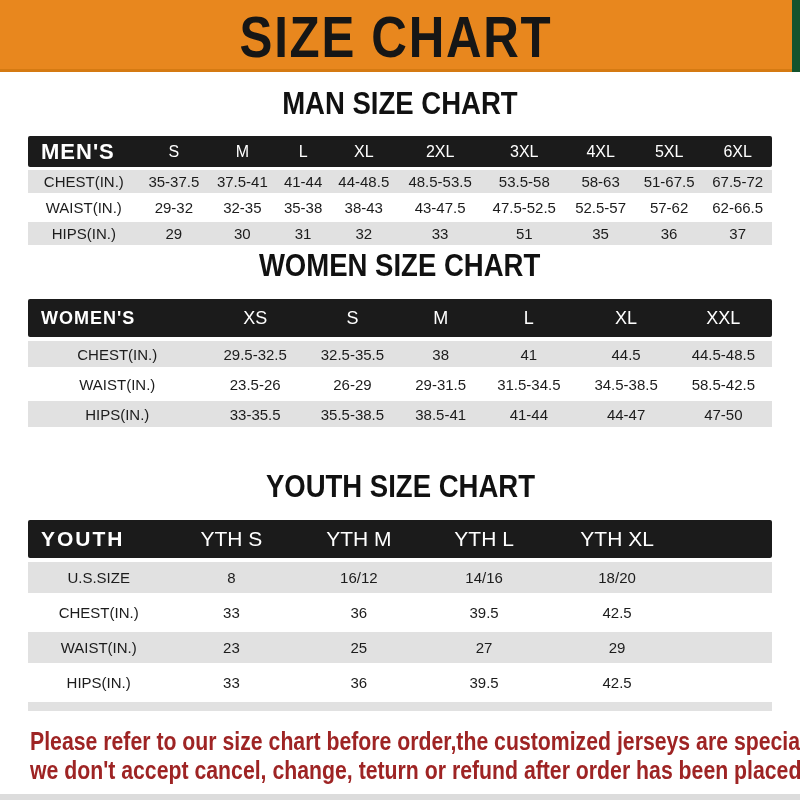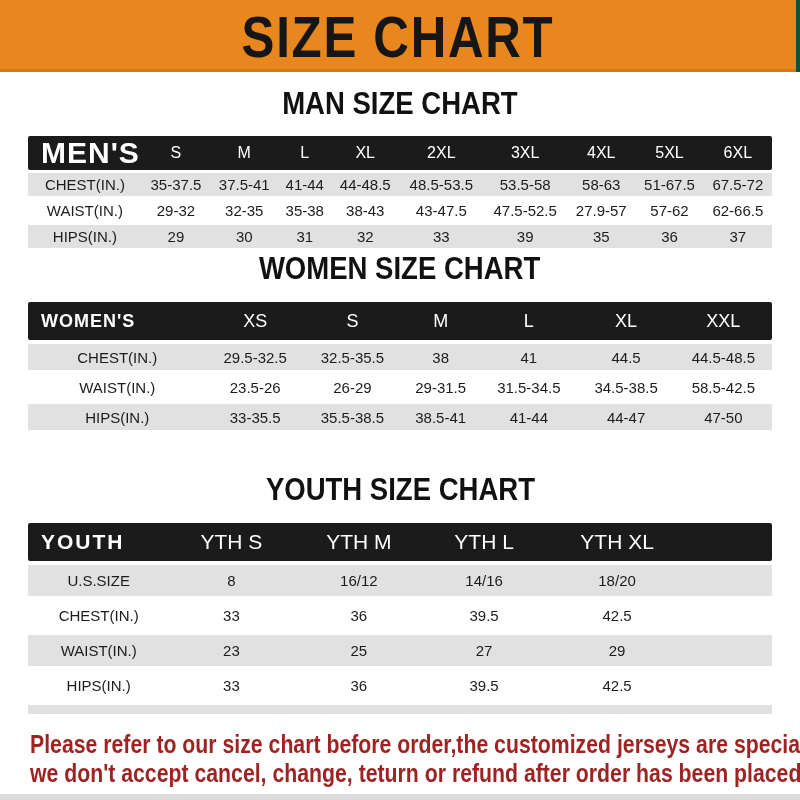--- a/index.html
+++ b/index.html
@@ -1,37 +1,37 @@
 <!DOCTYPE html>
 <html style="--banner-bg: #E8871E; --bar-bg: #1B1B1B; --stripe: #E1E1E1; --footer-text: #9E2424; --heading-text: #111111;"><head>
 <meta charset="utf-8">
 <style>
   html,body { margin:0; padding:0; background:#ffffff; font-family:"Liberation Sans", sans-serif; }
   .page { position:relative; width:800px; height:800px; background:#fff; overflow:hidden; margin:0 auto; }
 
   
   .banner { height:72px; background:var(--banner-bg,#E8871E); display:flex; align-items:center; justify-content:center;
-            border-right:4px solid #14532d; box-shadow:inset 0 -3px 0 #d57a12; }
+            border-right:8px solid #14532d; box-shadow:inset 0 -3px 0 #d57a12; }
   .banner-title { font-size:58px; font-weight:bold; color:#161616; letter-spacing:2px;
                   transform:scaleX(0.85); transform-origin:center; white-space:nowrap; }
 
   
   .section-heading { text-align:center; color:var(--heading-text,#111); }
   .section-heading > span { display:inline-block; font-size:32px; line-height:34px; font-weight:bold;
                             letter-spacing:0px; transform:scaleX(0.86); white-space:nowrap; }
   .heading-men   { margin-top:14px; }
   .heading-women { }
   .heading-youth { margin-top:38px; }
 
   
   .table-wrap { margin:13px 28px 0 28px; }
   table.size-table { width:100%; border-collapse:separate; border-spacing:0 3px; table-layout:auto; }
   table.size-table thead th { background:var(--bar-bg,#1B1B1B); color:#fff; font-weight:normal;
                               font-size:16px; height:31px; text-align:center; padding:0 2px; }
-  table.size-table thead th.tlabel { font-weight:bold; font-size:30px; text-align:left; padding-left:13px; letter-spacing:1px; }
+  table.size-table thead th.tlabel { font-weight:bold; font-size:22px; text-align:left; padding-left:13px; letter-spacing:1px; }
   table.size-table thead th:first-child { border-radius:2px 0 0 2px; }
   table.size-table thead th:last-child  { border-radius:0 2px 2px 0; }
   table.size-table td { text-align:center; font-size:15px; color:#1c1c1c; height:23px; padding:0 2px; background:transparent; }
   table.size-table tbody tr.stripe { background:var(--stripe,#E1E1E1); }
 
   .sec-men   table.size-table thead th.tlabel { width:15%; }
   .sec-women table.size-table { border-spacing:0 4px; }
   .sec-women table.size-table thead th { height:38px; font-size:18px; }
   .sec-women table.size-table thead th.tlabel { width:24%; }
   .sec-women table.size-table td { height:26px; }
@@ -93,32 +93,32 @@
               <td>67.5-72</td>
             </tr>
             <tr>
               <td>WAIST(IN.)</td>
               <td>29-32</td>
               <td>32-35</td>
               <td>35-38</td>
               <td>38-43</td>
               <td>43-47.5</td>
               <td>47.5-52.5</td>
-              <td>27.9-57</td>
+              <td>52.5-57</td>
               <td>57-62</td>
               <td>62-66.5</td>
             </tr>
             <tr class="stripe">
               <td>HIPS(IN.)</td>
               <td>29</td>
               <td>30</td>
               <td>31</td>
               <td>32</td>
               <td>33</td>
-              <td>39</td>
+              <td>51</td>
               <td>35</td>
               <td>36</td>
               <td>37</td>
             </tr>
           </tbody>
         </table>
       </div>
   </div>
 
   <div class="sec-women">

